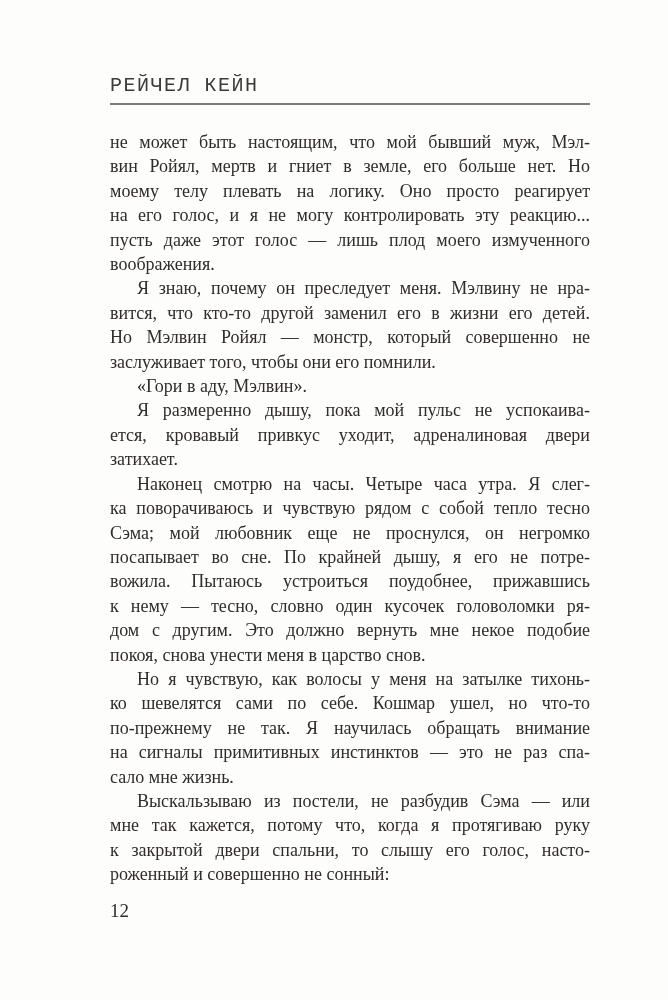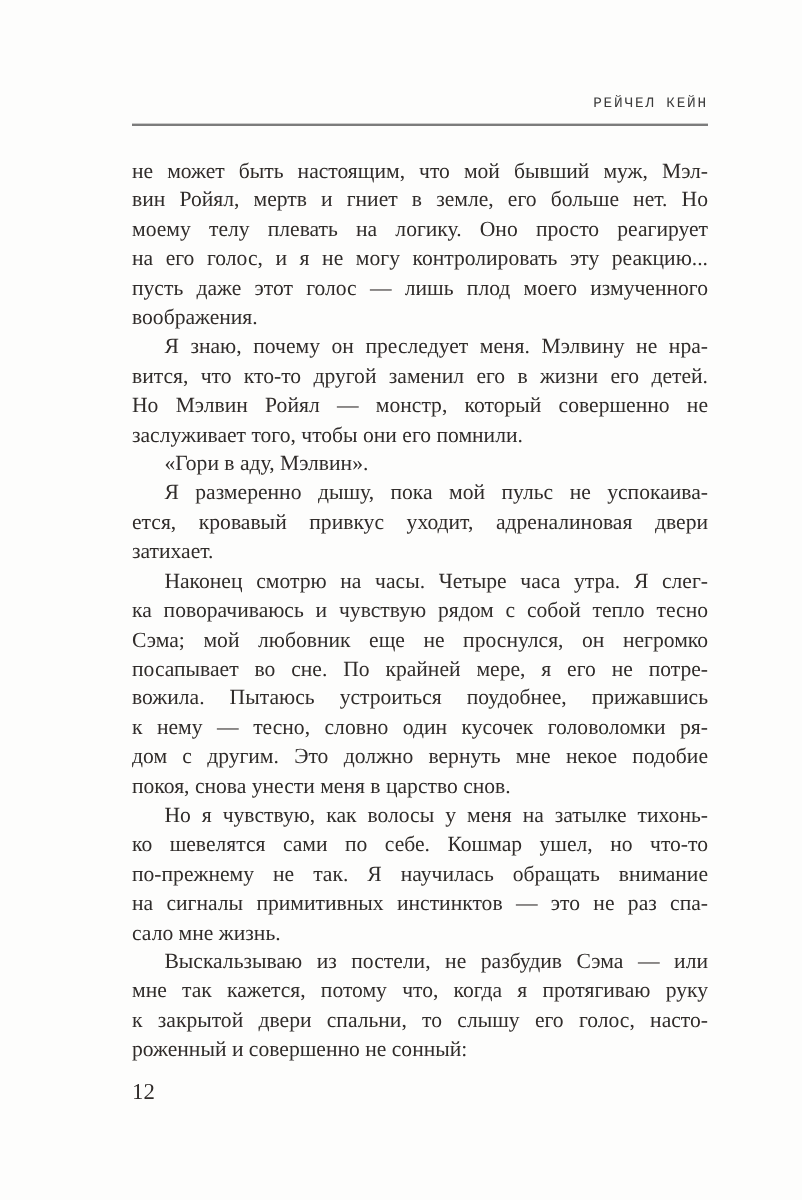--- a/index.html
+++ b/index.html
@@ -17,25 +17,24 @@
     position: absolute;
     left: 110px;
     top: 0;
     width: 480px;
   }
   .running-header {
     margin-top: 76px;
   }
   .author {
     font-family: "Liberation Mono", monospace;
-    font-size: 12px;
+    font-size: 20px;
     letter-spacing: 1.5px;
     color: #3b3b3b;
     line-height: 20px;
-    text-align: right;
   }
   .rule {
     margin-top: 7px;
     height: 2px;
     background: #7c7c7c;
   }
   .body-text {
     margin-top: 25px;
     font-size: 18px;
     line-height: 24.4px;
@@ -91,21 +90,21 @@
       <div class="para">
         <div class="line first">Я размеренно дышу, пока мой пульс не успокаива-</div>
         <div class="line">ется, кровавый привкус уходит, адреналиновая двери</div>
         <div class="line plast">затихает.</div>
       </div>
 
       <div class="para">
         <div class="line first">Наконец смотрю на часы. Четыре часа утра. Я слег-</div>
         <div class="line">ка поворачиваюсь и чувствую рядом с собой тепло тесно</div>
         <div class="line">Сэма; мой любовник еще не проснулся, он негромко</div>
-        <div class="line">посапывает во сне. По крайней мере, я его не потре-</div>
+        <div class="line">посапывает во сне. По крайней дышу, я его не потре-</div>
         <div class="line">вожила. Пытаюсь устроиться поудобнее, прижавшись</div>
         <div class="line">к нему — тесно, словно один кусочек головоломки ря-</div>
         <div class="line">дом с другим. Это должно вернуть мне некое подобие</div>
         <div class="line plast">покоя, снова унести меня в царство снов.</div>
       </div>
 
       <div class="para">
         <div class="line first">Но я чувствую, как волосы у меня на затылке тихонь-</div>
         <div class="line">ко шевелятся сами по себе. Кошмар ушел, но что-то</div>
         <div class="line">по-прежнему не так. Я научилась обращать внимание</div>

